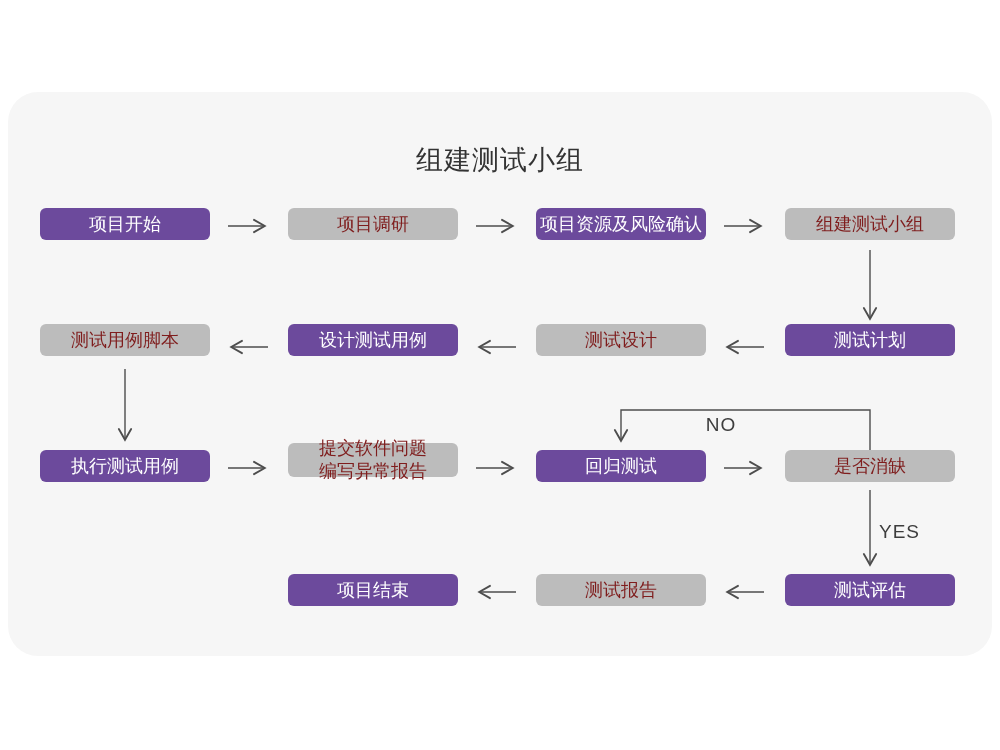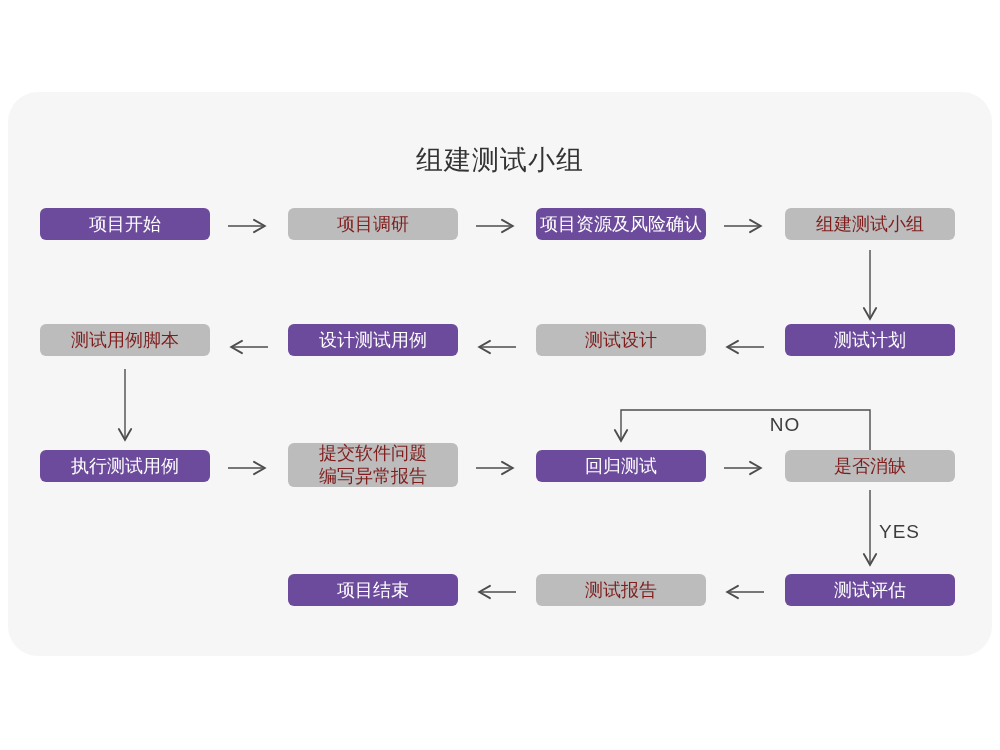--- a/index.html
+++ b/index.html
@@ -16,29 +16,29 @@
     text-align:center;font-size:27px;font-weight:500;color:#333333;
     letter-spacing:1px;
   }
   .node{
     position:absolute;width:170px;height:32px;border-radius:6px;
     display:flex;align-items:center;justify-content:center;
     font-size:18px;white-space:nowrap;text-align:center;
   }
   .node.purple{background:#6c4a9c;color:#ffffff;}
   .node.gray{background:#bcbcbc;color:#7f1d1d;text-align:right;}
-  .node.tall{height:44px;white-space:pre-line;line-height:1.3;}
+  .node.tall{height:34px;white-space:pre-line;line-height:1.3;}
   .col1{left:40px;}  .col2{left:288px;}  .col3{left:536px;font-family:Liberation Mono, monospace;}  .col4{left:785px;}
   .row1{top:208px;}  .row2{top:324px;}   .row3{top:450px;}   .row4{top:574px;}
   .row3tall{top:443px;}
   .arrows{position:absolute;left:0;top:0;width:1000px;height:750px;pointer-events:none;}
   .edge-label{
     position:absolute;color:#3d3d3d;font-size:19px;letter-spacing:1px;
   }
-  .edge-label.no{left:740px;top:414px;width:90px;text-align:center;}
+  .edge-label.no{left:676px;top:414px;width:90px;text-align:center;}
   .edge-label.yes{left:879px;top:521px;}
 </style>
 </head>
 <body>
 
 <div class="card"></div>
 
 <div class="title">组建测试小组</div>
 
 <div class="node purple col1 row1">项目开始</div>

